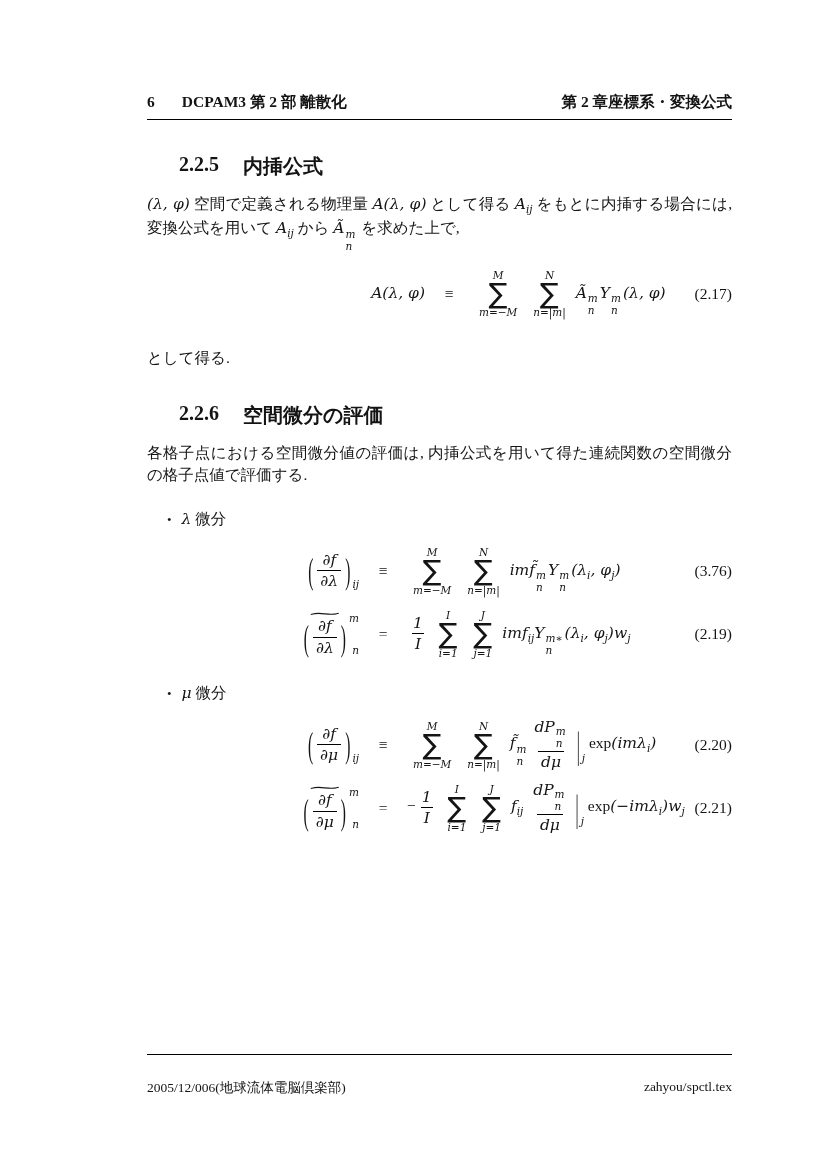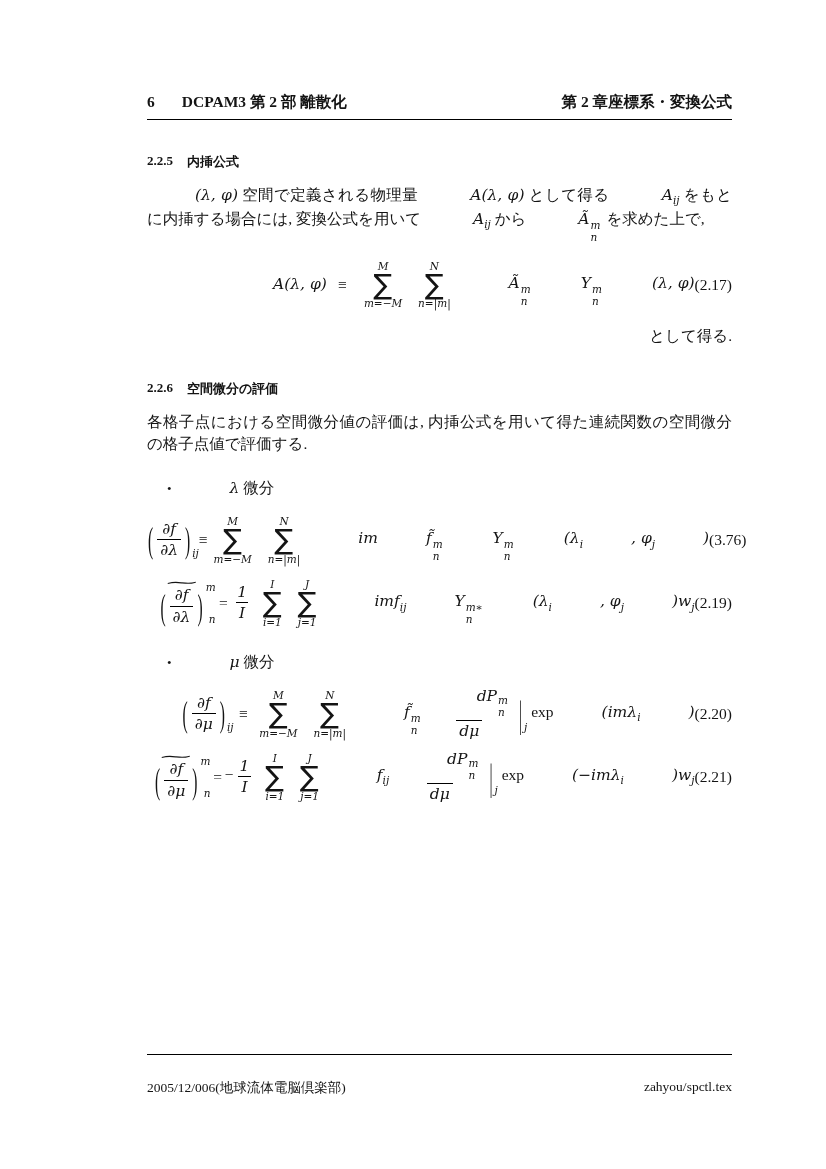--- a/index.html
+++ b/index.html
@@ -7,27 +7,27 @@
         font-family:"Liberation Serif","DejaVu Serif",serif;color:#141414;overflow:hidden;}
   .content{position:absolute;left:147px;width:585px;top:92px;font-size:15.5px;}
 
   
   .pghead{display:flex;align-items:baseline;font-weight:bold;font-size:15.5px;
           border-bottom:1.5px solid #000;padding-bottom:6px;}
   .pghead .pgnum{margin-right:27px;}
   .pghead .rgt{margin-left:auto;display:flex;}
 
   
-  .sechead{display:flex;gap:14px;font-weight:bold;font-size:13px;margin-top:33px;
-           font-family:"Liberation Serif","DejaVu Serif",serif;}
+  .sechead{display:flex;gap:24px;font-weight:bold;font-size:20px;margin-top:33px;
+           font-family:"Liberation Serif","DejaVu Serif",serif;margin-left:32px;}
   .para{margin-top:13px;line-height:1.46;text-align:justify;}
-  .aftertext{margin-top:14px;text-align:right;}
-
-  
-  .mi{font-style:italic;font-family:"DejaVu Serif","Liberation Serif",serif;margin-left:48px;}
+  .aftertext{margin-top:27px;}
+
+  
+  .mi{font-style:italic;font-family:"DejaVu Serif","Liberation Serif",serif;}
   .rm{font-style:normal;}
   sub.msub{font-size:10.5px;font-style:italic;font-family:"DejaVu Serif",serif;}
   .ss{display:inline-flex;flex-direction:column;align-items:flex-start;font-size:10.5px;
       line-height:1.1;vertical-align:-5px;margin:0 2px 0 1px;font-style:italic;
       font-family:"DejaVu Serif",serif;text-align:left;}
   .sum{display:inline-flex;flex-direction:column;align-items:center;margin:0 6px;
        vertical-align:middle;line-height:1;}
   .sum .lim{font-size:10.5px;font-style:italic;line-height:1.15;white-space:nowrap;
             font-family:"DejaVu Serif",serif;}
   .sum .sig{font-size:28px;line-height:.92;font-style:normal;

